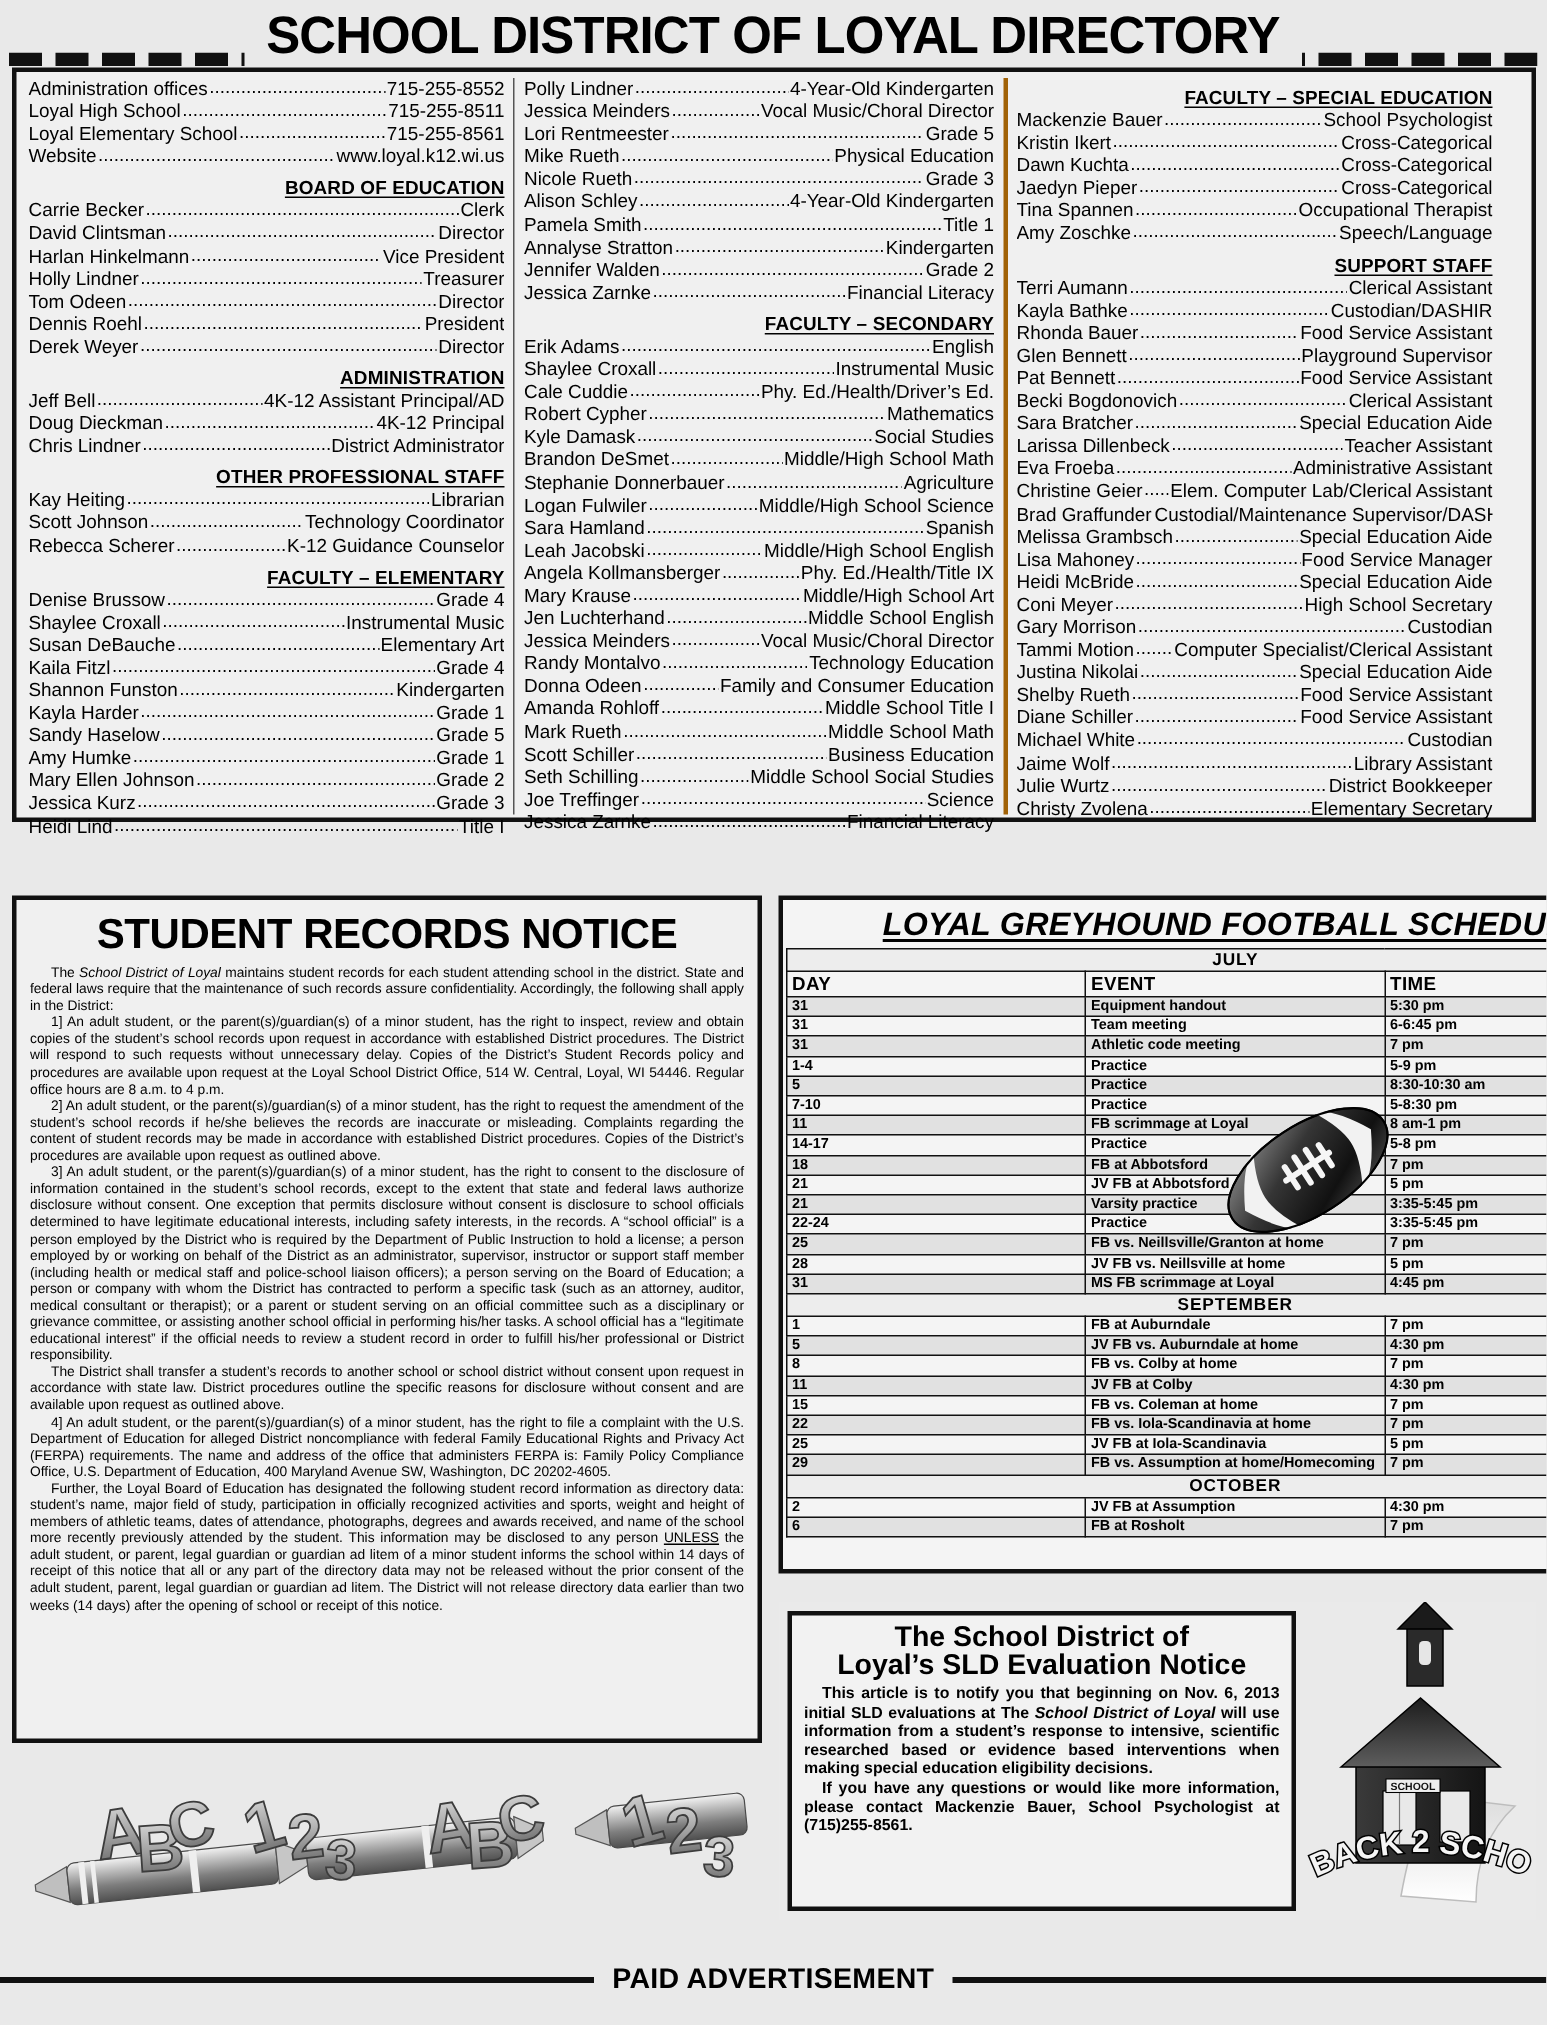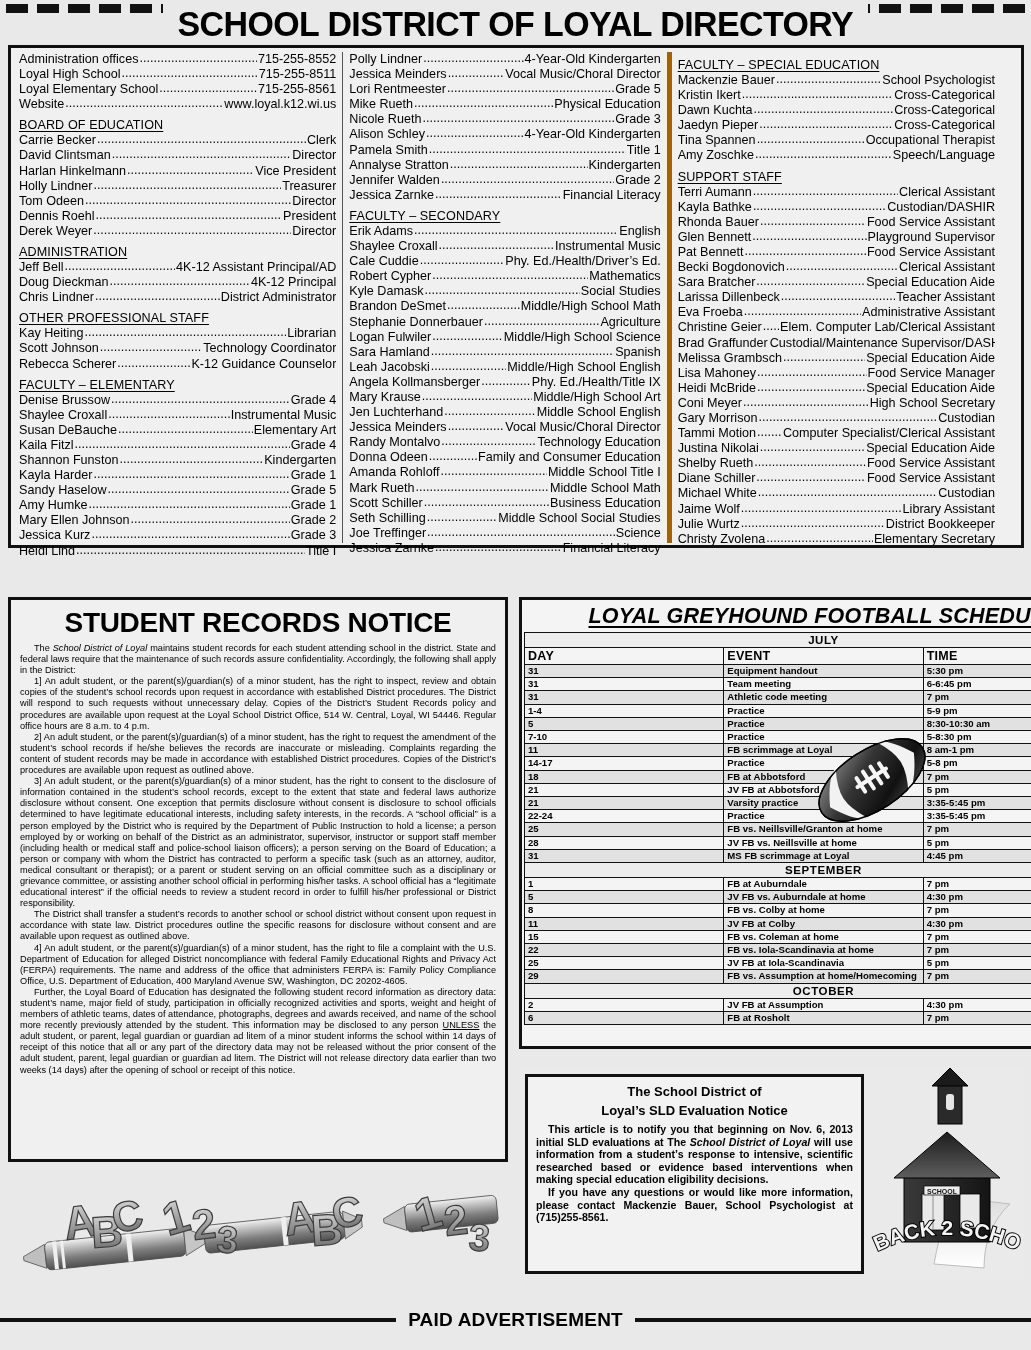--- a/index.html
+++ b/index.html
@@ -13,21 +13,21 @@
     position: relative;
     background: #e9e9e9;
     overflow: hidden;
   }
 
   
   .masthead {
     position: absolute; left: 0; top: 2px; width: 1031px; height: 44px;
     display: flex; align-items: center; justify-content: center;
   }
-  .dashrow { display: flex; align-items: flex-start; width: 100%; padding: 0 6px; }
+  .dashrow { display: flex; align-items: flex-end; width: 100%; padding: 0 6px; }
   .dash-left, .dash-right { flex: 1 1 auto; display: flex; gap: 9px; overflow: hidden; }
   .dash-right { justify-content: flex-end; }
   .dash-left i, .dash-right i { display:block; width:22px; height:9px; background:#111; flex:0 0 auto;}
   .masthead-title {
     font-family: "Liberation Sans", sans-serif;
     font-weight: bold;
     font-size: 35px;
     letter-spacing: -0.6px;
     white-space: nowrap;
     padding: 0 4px;
@@ -37,24 +37,24 @@
 
   
   .directory {
     position: absolute; left: 8px; top: 45px; width: 1016px; height: 503px;
     background: #f0f0f0;
     border: 3px solid #111;
     display: flex;
     padding: 4px 20px 2px 2px;
   }
   .dcol { width: 33.333%; padding: 0 6px; position: relative; }
-  .dcol.mid { border-left: 1px solid #555; border-right: 5px solid #a16207; }
+  .dcol.mid { border-left: 1px solid #555; border-right: 3px solid #a16207; }
   .sec-head {
-    text-align: left;
-    font-weight: normal;
+    text-align: right;
+    font-weight: bold;
     font-size: 12.6px;
     letter-spacing: 0.1px;
     margin: 6px 0 1px 0;
     text-decoration: underline;
     text-underline-offset: 2px;
   }
   ul.entries { list-style: none; margin: 0; padding: 0; }
   ul.entries li {
     display: flex; align-items: baseline;
     font-size: 12.6px; line-height: 15.1px;
@@ -132,21 +132,21 @@
     position: absolute; left: 519px; top: 1068px; width: 505px; height: 212px;
     background: #eaeaea;
     display: flex;
   }
   .sld-inner {
     width: 340px; margin: 6px 0 6px 6px;
     border: 3px solid #111; background: #f2f2f2;
     padding: 6px 8px;
   }
   .sld-title {
-    text-align: center; font-weight: bold; font-size: 13px;
+    text-align: center; font-weight: bold; font-size: 19px;
     line-height: 18.5px; margin-bottom: 3px;
   }
   .sld p {
     margin: 0; font-size: 10.6px; line-height: 12.6px;
     text-align: justify; text-indent: 12px; font-weight: bold;
   }
   .schoolart { flex: 1 1 auto; position: relative; }
 
   
   .pencils {

